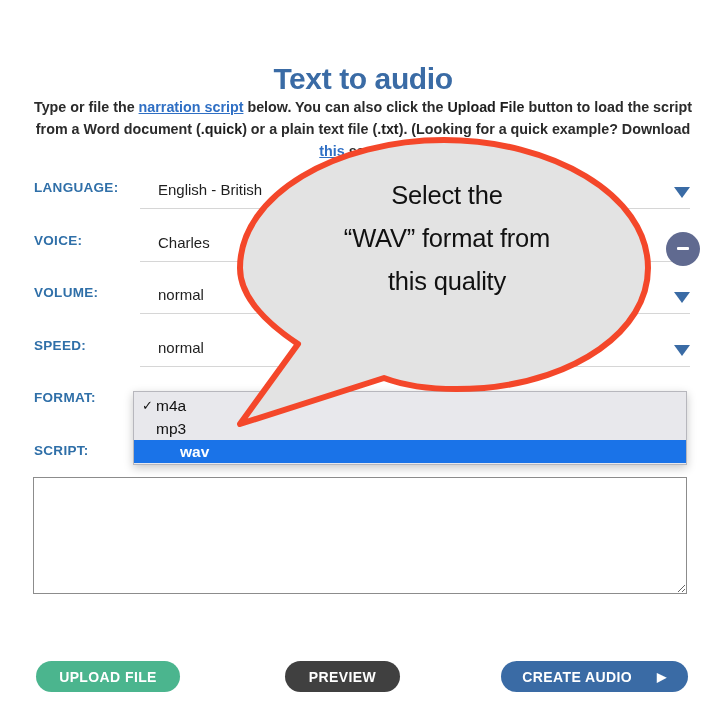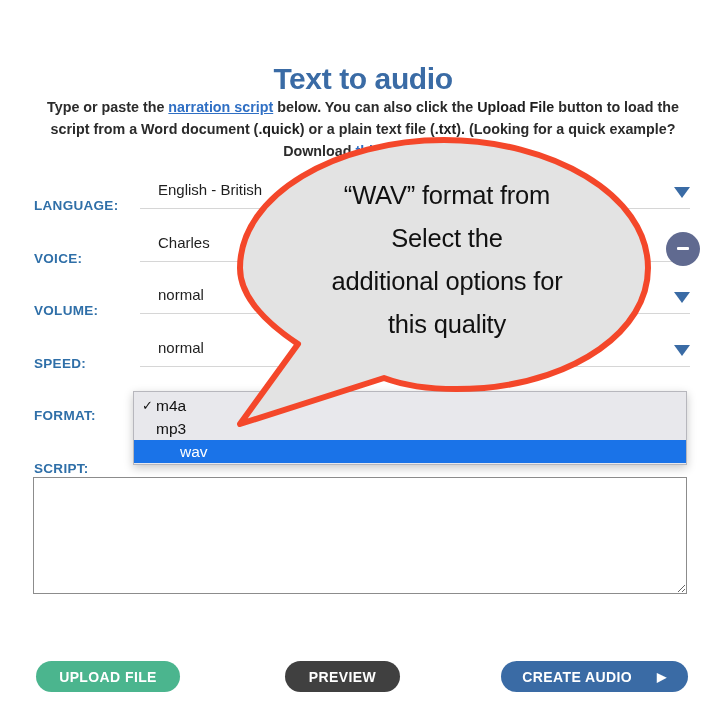--- a/index.html
+++ b/index.html
@@ -60,21 +60,21 @@
     top: 170px;
     width: 726px;
   }
   .row {
     position: relative;
     height: 52.5px;
   }
   .row-label {
     position: absolute;
     left: 34px;
-    top: 28px;
+    top: 10px;
     font-size: 13.5px;
     font-weight: bold;
     color: #2f6fa8;
     letter-spacing: 0.3px;
   }
   .row-value {
     position: absolute;
     left: 158px;
     top: 11px;
     font-size: 15px;
@@ -136,21 +136,21 @@
     line-height: 23px;
     font-size: 15.5px;
     color: #111111;
     padding-left: 22px;
     position: relative;
     white-space: nowrap;
   }
   .dd-item.selected {
     background: #1a73e8;
     color: #ffffff;
-    font-weight: 400;
+    font-weight: 700;
     padding-left: 46px;
   }
   .dd-check {
     position: absolute;
     left: 8px;
     top: 0;
     font-size: 13px;
     color: #111111;
   }
 
@@ -211,21 +211,21 @@
   }
 </style>
 </head>
 <body>
 
 <div class="page">
 
   <div class="page-title">Text to audio</div>
 
   <div class="intro">
-    <span>Type or paste the </span><a href="#">narration script</a><span> below. You can also click the </span><b>Upload File</b><span> button to load the script from a Word document (</span><b>.quick</b><span>) or a plain text file (</span><b>.txt</b><span>). (Looking for a quick example? Download </span><a href="#">this</a><span> sample.)</span>
+    <span>Type or file the </span><a href="#">narration script</a><span> below. You can also click the </span><b>Upload File</b><span> button to load the script from a Word document (</span><b>.quick</b><span>) or a plain text file (</span><b>.txt</b><span>). (Looking for a quick example? Download </span><a href="#">this</a><span> sample.)</span>
   </div>
 
   <div class="form">
 
     <div class="row">
       <div class="row-label">LANGUAGE:</div>
       <div class="row-value">English - British</div>
       <div class="row-underline"></div>
       <div class="chev"></div>
     </div>
@@ -290,20 +290,19 @@
       <path d="M 212 8
                C 318 8, 416 62, 416 136
                C 416 200, 342 248, 252 256
                C 210 259, 176 255, 152 246
                L 8 292
                L 66 212
                C 30 188, 8 162, 8 136
                C 8 62, 106 8, 212 8 Z" fill="#e3e3e3" stroke="#f4472a" stroke-width="6" stroke-linejoin="round"></path>
     </svg>
     <div class="callout-text">
+      <div>Select the</div>
       <div>“WAV” format from</div>
-      <div>Select the</div>
-      <div>additional options for</div>
       <div>this quality</div>
     </div>
   </div>
 
 </div>
 
 </body></html>

